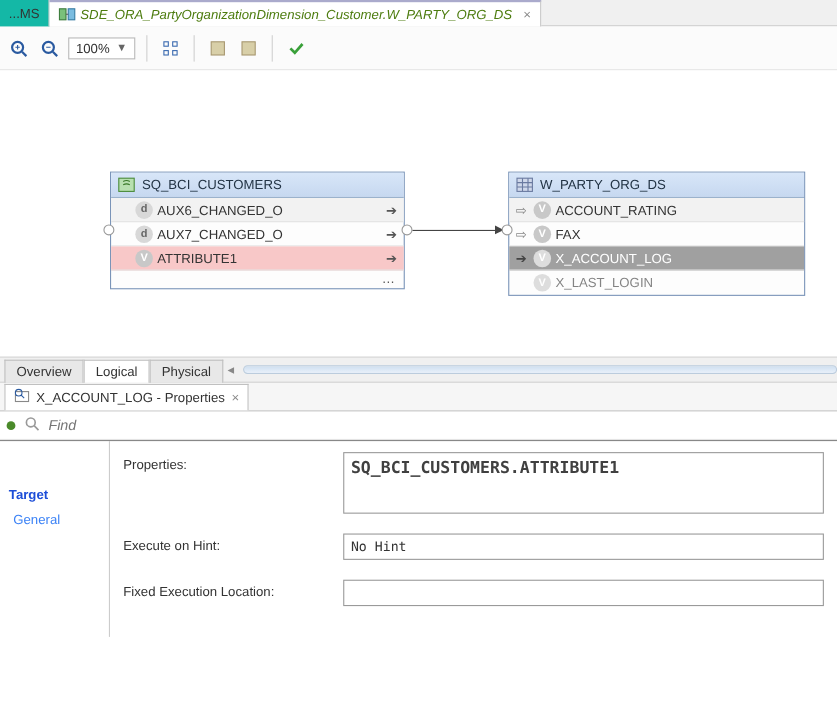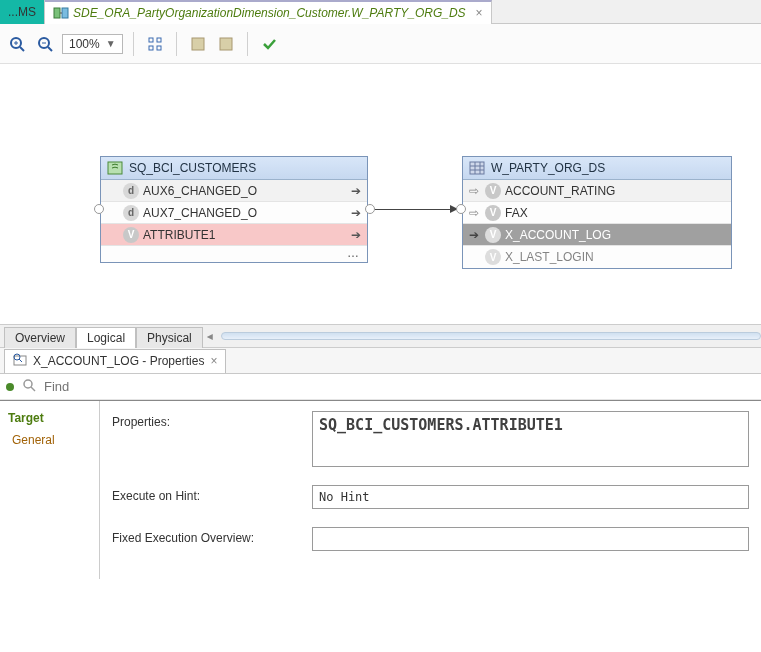--- a/index.html
+++ b/index.html
@@ -147,33 +147,33 @@
   }
   .prop-tab .close { color:#888; }
   .find-bar {
     display:flex; align-items:center; gap:8px;
     padding:4px 6px;
     border-bottom:1px solid #e4e4e4;
   }
   .find-bar .dot { width:8px; height:8px; border-radius:50%; background:#4a8a2a; }
   .find-bar input {
     border:none; outline:none; flex:1; font-size:13px; color:#a21caf;
-    background:transparent;
+    font-style:italic; background:transparent;
   }
   .prop-body {
     display:flex;
     border-top:1px solid #888;
   }
   .prop-side {
     width:100px;
     border-right:1px solid #ccc;
     padding:6px 6px;
   }
-  .prop-side .section-title { font-weight:bold; padding:4px 2px; color:#4d7c0f; }
-  .prop-side .section-item { padding:4px 6px; color:#a16207; cursor:pointer; }
+  .prop-side .section-title { font-weight:bold; padding:4px 2px; color:#1d4ed8;margin-top:32px; }
+  .prop-side .section-item { padding:4px 6px; color:#3b82f6; cursor:pointer; }
   .prop-form {
     flex:1;
     padding:10px 12px;
   }
   .form-row {
     display:flex; align-items:flex-start;
     margin-bottom:18px;
     gap:10px;
   }
   .form-row label { width:190px; padding-top:4px; color:#333; }
@@ -377,17 +377,17 @@
   <div class="prop-form">
     <div class="form-row">
       <label>Properties:</label>
       <div class="field expr-field">SQ_BCI_CUSTOMERS.ATTRIBUTE1</div>
     </div>
     <div class="form-row">
       <label>Execute on Hint:</label>
       <div class="field">No Hint</div>
     </div>
     <div class="form-row">
-      <label>Fixed Execution Overview:</label>
+      <label>Fixed Execution Location:</label>
       <div class="field"></div>
     </div>
   </div>
 </div>
 
 </body></html>

